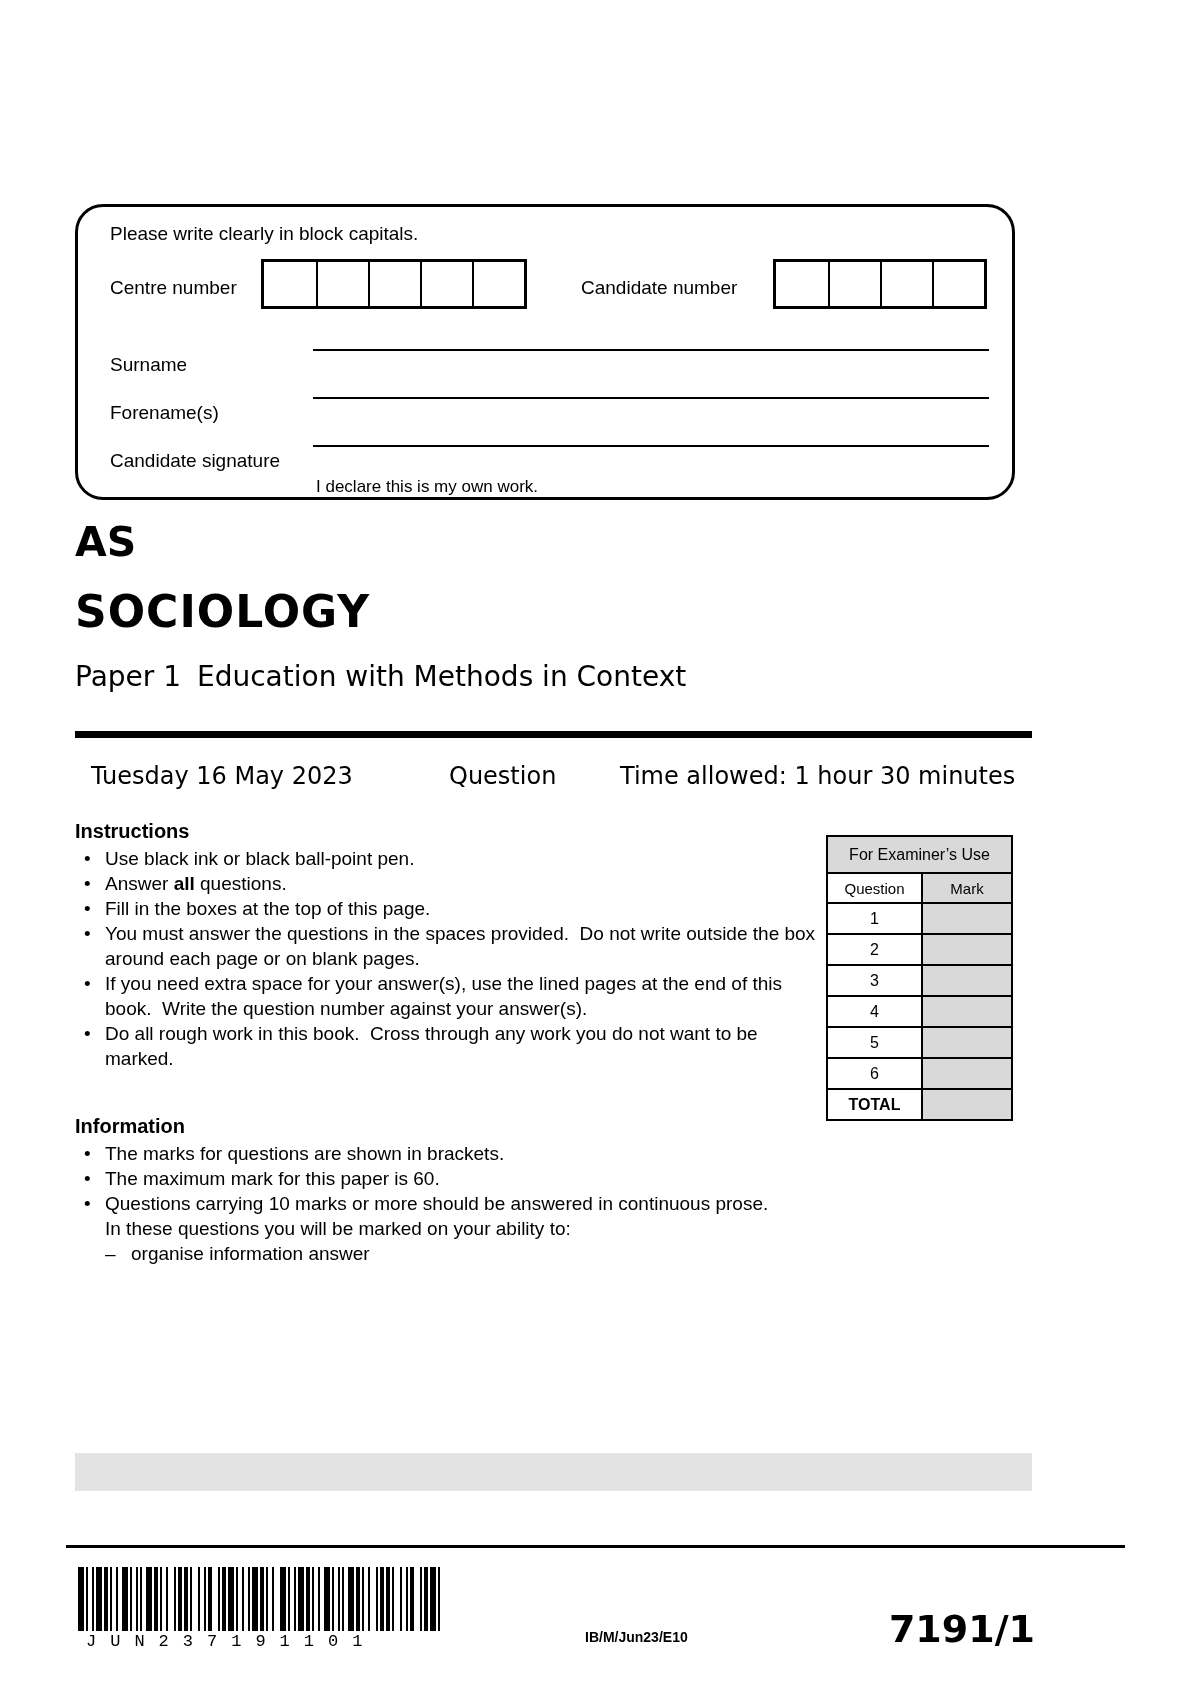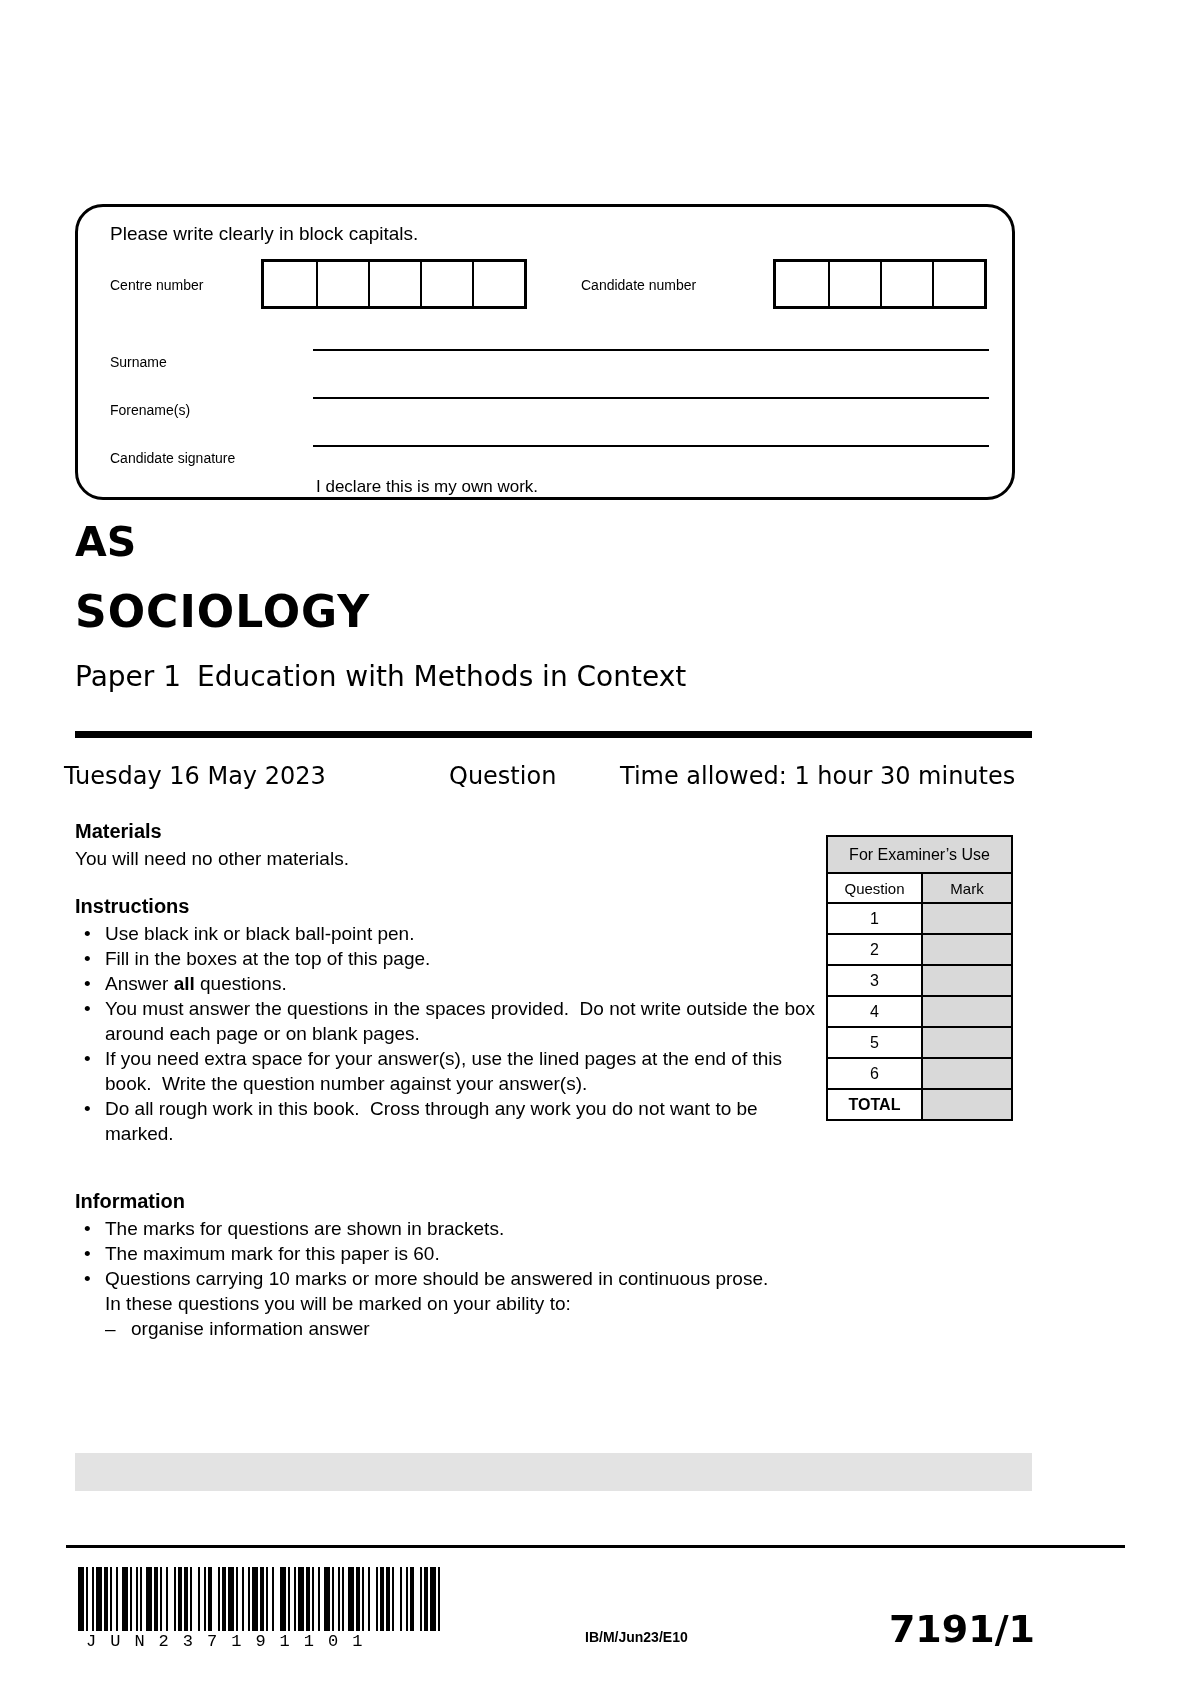--- a/index.html
+++ b/index.html
@@ -15,34 +15,34 @@
     font-family:"DejaVu Sans", sans-serif; font-weight:bold;
     font-size:62px; letter-spacing:1px; line-height:76px;
   }
   .logo-leaf { margin-left:6px; margin-top:2px; }
   
   .cand-box {
     position:absolute; left:75px; top:204px; width:940px; height:296px;
     border:3px solid #000; border-radius:28px; background:#fff;
   }
   .cand-box .hint { position:absolute; left:32px; top:16px; font-size:19px; }
-  .cand-label { position:absolute; font-size:14px; }
+  .cand-label { position:absolute; font-size:19px; }
   .cellgrid { position:absolute; display:flex; border:3px solid #000; background:#fff; }
   .cellgrid .cell { width:52px; height:44px; border-left:2px solid #000; }
   .cellgrid .cell:first-child { border-left:none; }
   .wline { position:absolute; border-bottom:2.5px solid #000; }
   .declare { position:absolute; left:238px; top:270px; font-size:17px; }
   
   .t-level   { position:absolute; left:75px; top:518px; font-family:"DejaVu Sans",sans-serif; font-weight:bold; font-size:41px; }
   .t-subject { position:absolute; left:75px; top:586px; font-family:"DejaVu Sans",sans-serif; font-weight:bold; font-size:44px; letter-spacing:1px; }
   .t-paper   { position:absolute; left:75px; top:660px; font-family:"DejaVu Sans",sans-serif; font-size:28px; }
   .t-paper .gap { display:inline-block; width:16px; }
   .rule-thick { position:absolute; left:75px; top:731px; width:957px; height:7px; background:#000; }
   .session { position:absolute; top:762px; left:0; width:100%; font-family:"DejaVu Sans",sans-serif; font-size:24px; }
-  .session .s-date { position:absolute; left:64px; }
+  .session .s-date { position:absolute; left:91px; }
   .session .s-tod  { position:absolute; left:449px; }
   .session .s-time { position:absolute; left:620px; }
   
   .col-left { position:absolute; left:75px; top:820px; width:745px; font-size:19px; }
   .col-left h3 { font-size:20px; font-weight:bold; margin-bottom:3px; }
   .sec { margin-bottom:24px; }
   .sec p { line-height:25px; }
   ul.blist { list-style:none; width:742px; }
   ul.blist > li { position:relative; padding-left:30px; line-height:25px; white-space:pre-wrap; }
   ul.blist > li::before { content:"\2022"; position:absolute; left:9px; top:0; }
@@ -118,31 +118,27 @@
   <div class="rule-thick"></div>
 
   <div class="session">
     <span class="s-date">Tuesday 16 May 2023</span>
     <span class="s-tod">Question</span>
     <span class="s-time">Time allowed: 1 hour 30 minutes</span>
   </div>
 
   <div class="col-left">
 
-    <div class="sec">
-      <h3>Materials</h3>
-      <p>You will need no other materials.</p>
-    </div>
 
     <div class="sec">
       <h3>Instructions</h3>
       <ul class="blist">
         <li><span>Use black ink or black ball-point pen.</span></li>
+        <li><span>Answer </span><span class="bold">all</span><span> questions.</span></li>
         <li><span>Fill in the boxes at the top of this page.</span></li>
-        <li><span>Answer </span><span class="bold">all</span><span> questions.</span></li>
         <li><span>You must answer the questions in the spaces provided.  Do not write outside the box around each page or on blank pages.</span></li>
         <li><span>If you need extra space for your answer(s), use the lined pages at the end of this book.  Write the question number against your answer(s).</span></li>
         <li><span>Do all rough work in this book.  Cross through any work you do not want to be marked.</span></li>
       </ul>
     </div>
 
     <div class="sec" style="margin-top:44px;">
       <h3>Information</h3>
       <ul class="blist">
         <li><span>The marks for questions are shown in brackets.</span></li>

